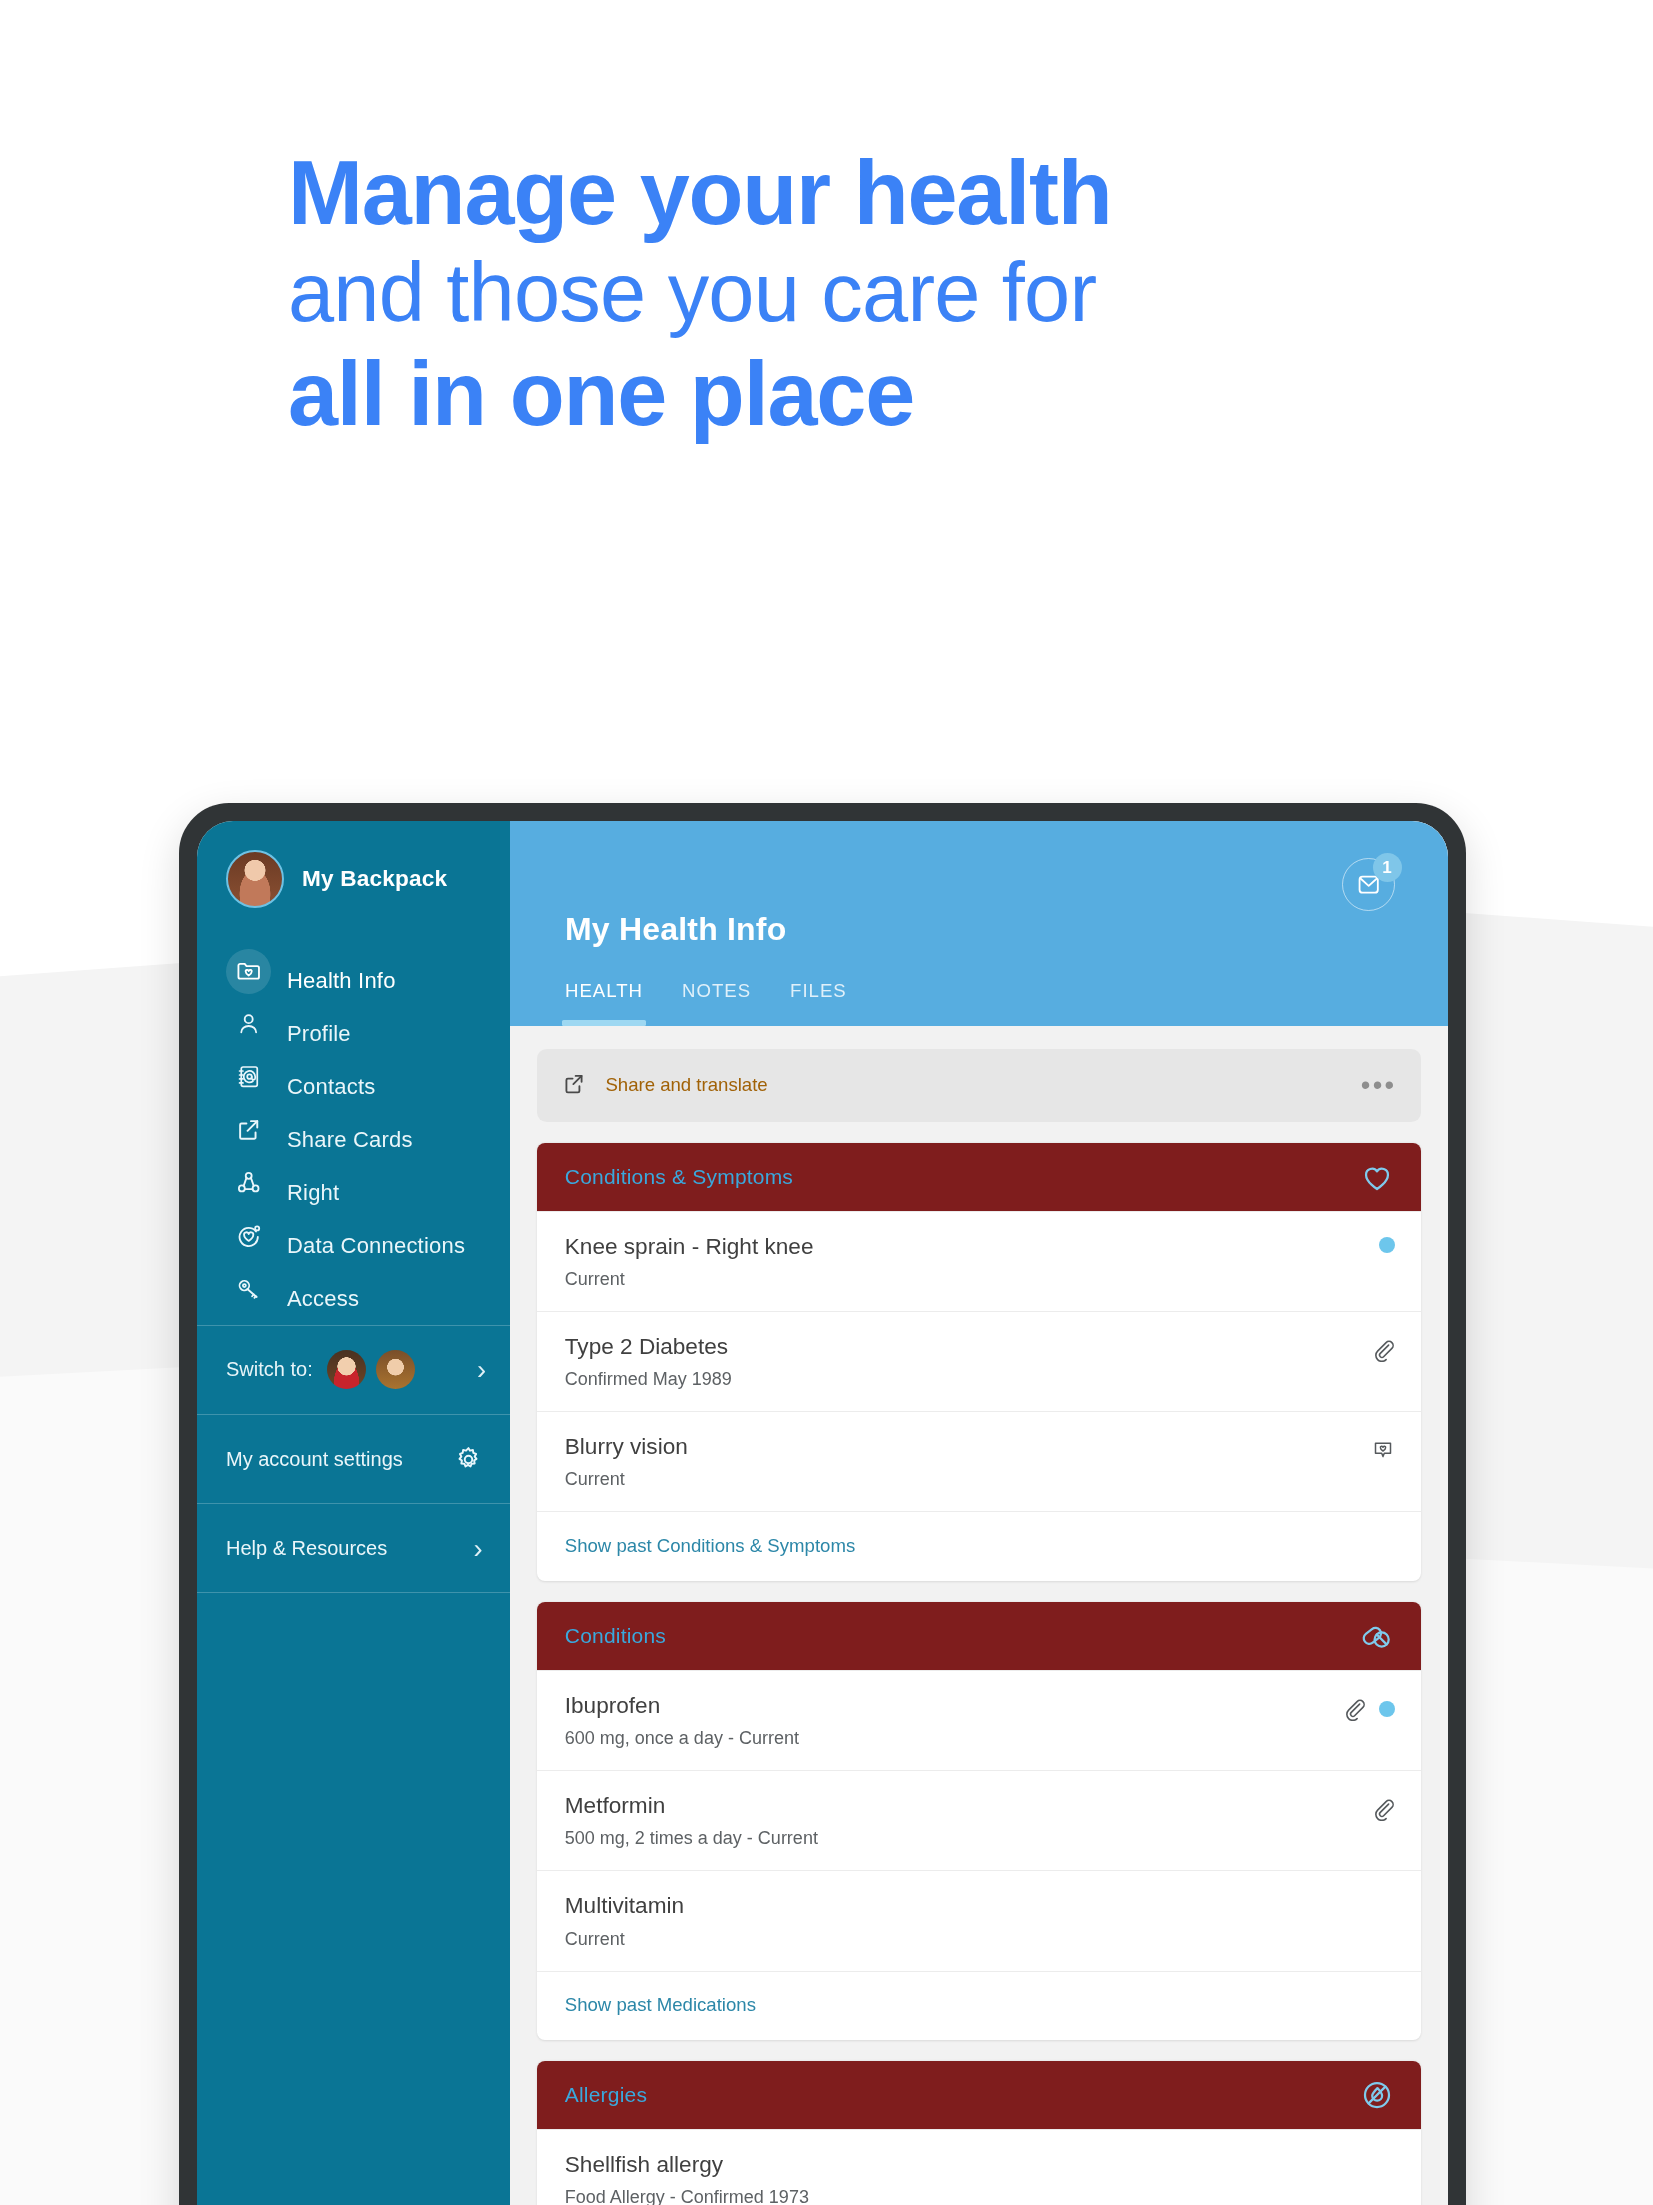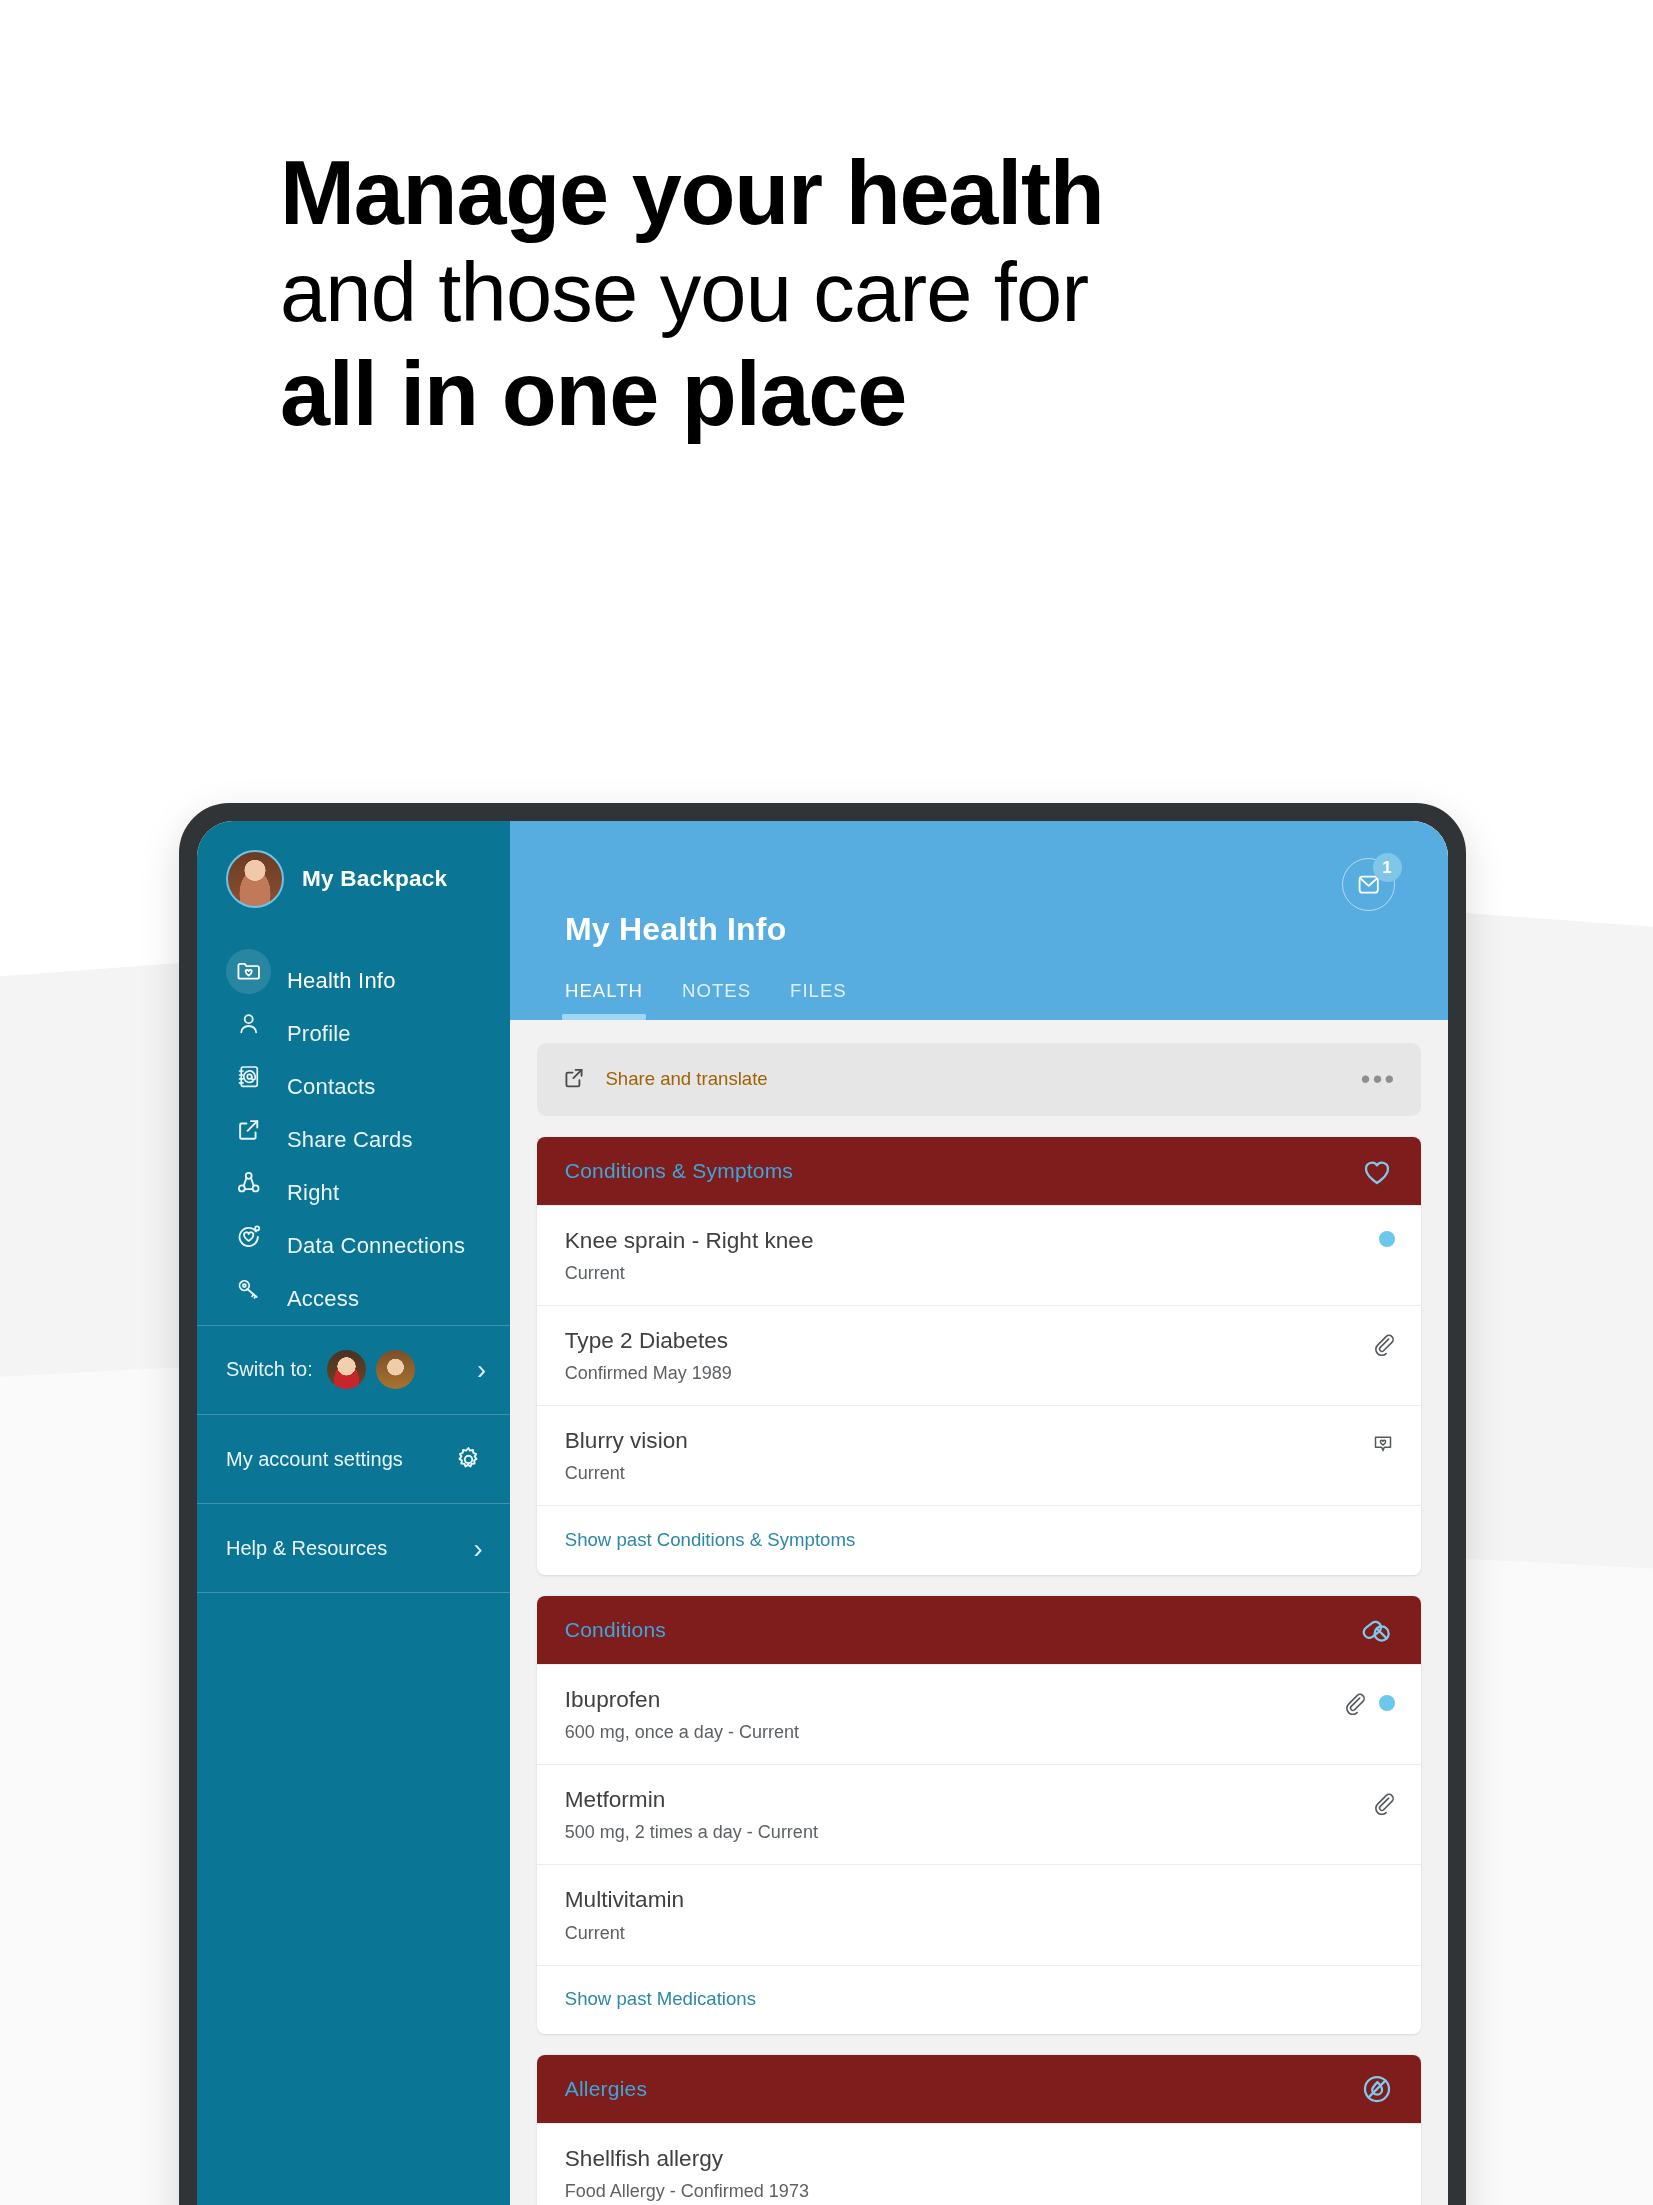--- a/index.html
+++ b/index.html
@@ -34,23 +34,23 @@
   }
   .bg-shape-d {
     position:absolute; right:-161px; top:1558px;
     width:726px; height:726px;
     background:#fafafa;
     transform:skewY(3deg);
   }
 
   
   .headline {
-    position:absolute; left:280px; top:141px;
+    position:absolute; left:288px; top:141px;
     z-index:5;
-    color:#000000;
+    color:#3b82f6;
     line-height:1.16;
     letter-spacing:-1.2px;
   }
   .headline .l1 { font-size:90px; font-weight:bold; display:block; }
   .headline .l2 { font-size:83px; font-weight:400; display:block; letter-spacing:-0.8px; }
   .headline .l3 { font-size:90px; font-weight:bold; display:block; }
 
   
   .device {
     position:absolute; left:179px; top:803px;
@@ -166,21 +166,21 @@
     width:29px; height:29px; border-radius:50%;
     background:#7fc6e9; color:#fff;
     font-size:17px; font-weight:bold;
     display:flex; align-items:center; justify-content:center;
   }
   .page-title { font-size:32px; font-weight:bold; padding:90px 12px 0 55px; letter-spacing:0.2px; }
   .tabs { display:flex; padding:32px 0 0 55px; }
   .tab {
     font-size:18.6px; letter-spacing:1px;
     color:rgba(255,255,255,.82);
-    padding-bottom:18px; margin-right:39px;
+    padding-bottom:24px; margin-right:39px;
     position:relative; cursor:pointer;
   }
   .tab.active { color:#ffffff; }
   .tab.active::after {
     content:""; position:absolute; left:-3.2px; right:-3.2px; bottom:0;
     height:6.5px; background:#9ed8f2; border-radius:1.6px;
   }
 
   .content { flex:1 1 auto; padding:22.6px 27.4px 0 27.4px; overflow:hidden; }
 

